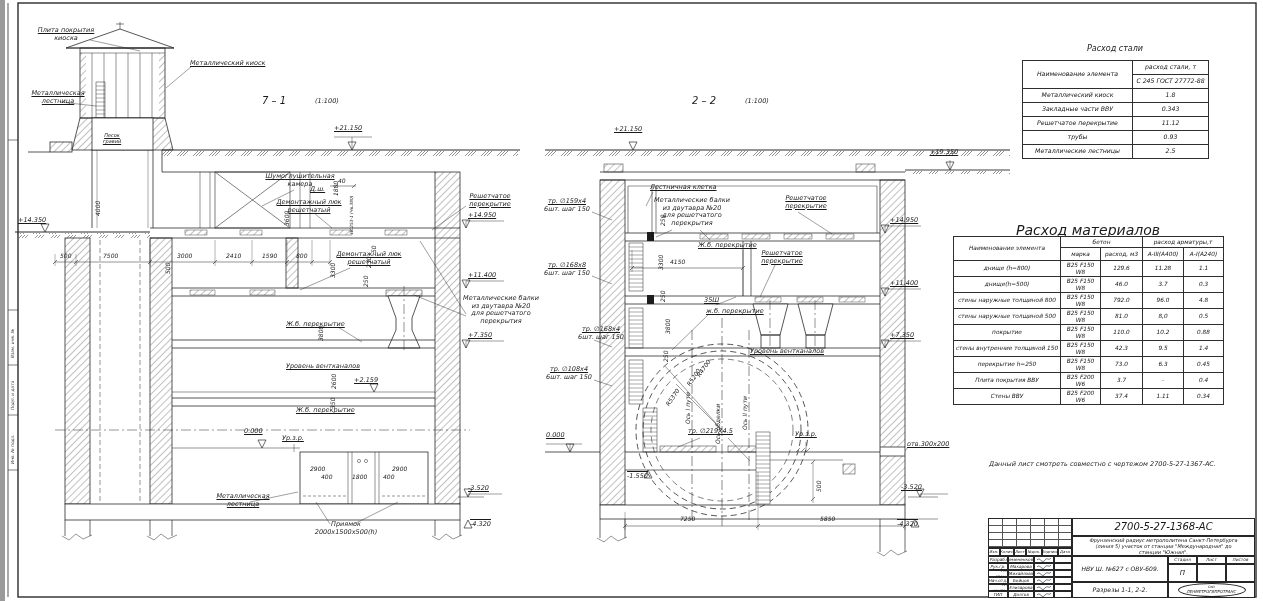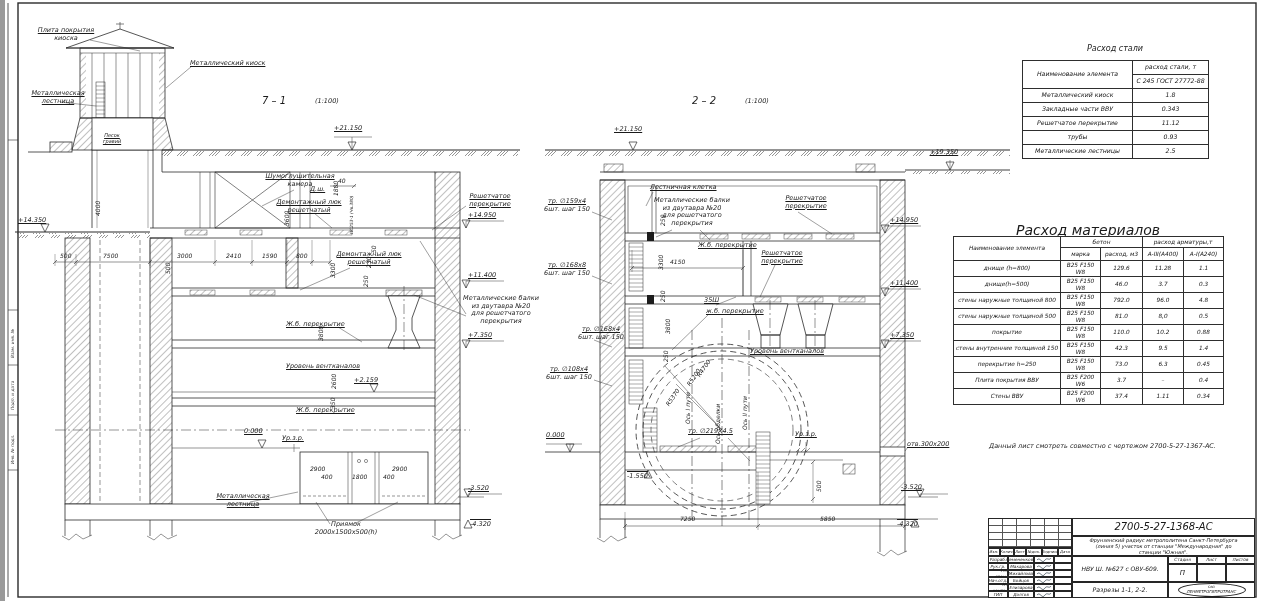--- a/index.html
+++ b/index.html
@@ -469,21 +469,21 @@
 <tr>
         <td style="height:15px">Стены ВВУ</td>
         <td>В25 F200 W6</td>
         <td>37.4</td>
         <td>1.11</td>
         <td>0.34</td>
       </tr>
 </tbody>
   </table>
 
-<div class="t c" style="left:945px;top:443px;width:315px">Данный лист смотреть совместно с чертежом 2700-5-27-1367-АС.</div>
+<div class="t c" style="left:945px;top:461px;width:315px">Данный лист смотреть совместно с чертежом 2700-5-27-1367-АС.</div>
 
 <div class="tb tbx" style="left:988px;top:518px;width:267px;height:80px"></div>
 <div class="tb gridcell" style="left:988px;top:518px;width:84px;height:30px"></div>
 <div class="tb" style="left:988px;top:548px;width:12px;height:8px;font-size:3.8px">Изм.</div>
 <div class="tb" style="left:1000px;top:548px;width:14px;height:8px;font-size:3.8px">Колич.</div>
 <div class="tb" style="left:1014px;top:548px;width:12px;height:8px;font-size:3.8px">Лист</div>
 <div class="tb" style="left:1026px;top:548px;width:16px;height:8px;font-size:3.8px">№док.</div>
 <div class="tb" style="left:1042px;top:548px;width:16px;height:8px;font-size:3.8px">Подпись</div>
 <div class="tb" style="left:1058px;top:548px;width:14px;height:8px;font-size:3.8px">Дата</div>
 <div class="tb" style="left:988px;top:556px;width:20px;height:7px;font-size:4.2px">Разраб.</div>

